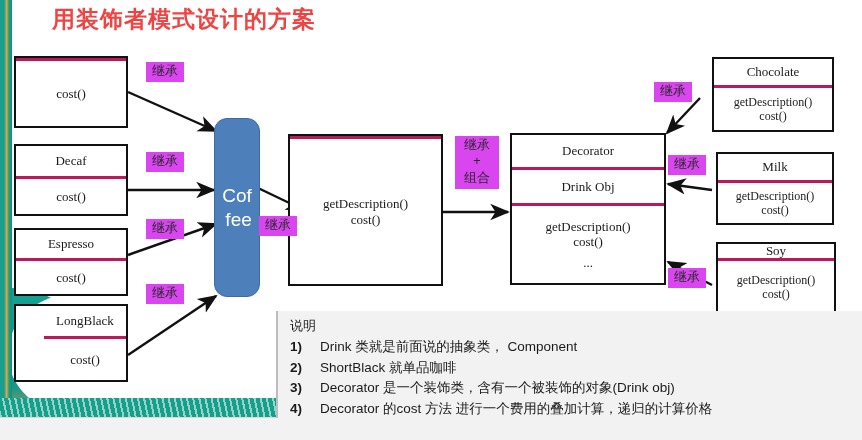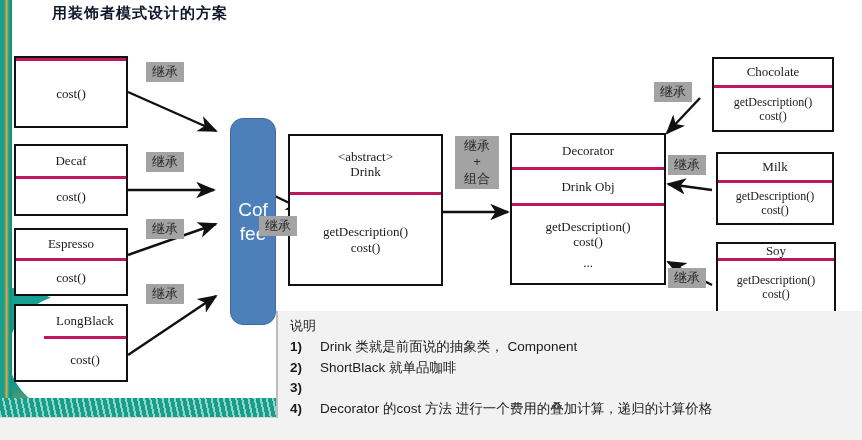--- a/index.html
+++ b/index.html
@@ -34,21 +34,21 @@
   }
   .page-bottom-strip{
     position:absolute;left:0;bottom:0;width:862px;height:22px;background:#f2f2f2;
     border-top:1px solid #d9d9d9;
   }
 
   
   .title{
     position:absolute;left:52px;top:4px;
     font-family:"Liberation Sans", sans-serif;
-    font-weight:bold;font-size:15px;color:#0f172a;letter-spacing:1px;
+    font-weight:bold;font-size:23px;color:#ef4444;letter-spacing:1px;
     white-space:nowrap;
   }
 
   
   .uml{
     position:absolute;box-sizing:border-box;
     border:2px solid #111;background:#fff;
     display:flex;flex-direction:column;
   }
   .uml .row{
@@ -70,22 +70,22 @@
     background:#4d7fba;border:1px solid #3c6ba4;border-radius:13px;
     color:#ffffff;
     font-family:"Liberation Sans", sans-serif;
     font-size:19px;line-height:1.25;
     display:flex;align-items:center;justify-content:center;text-align:center;
   }
 
   
   .rel{
     position:absolute;box-sizing:border-box;
-    background:#a3a3a3;color:#2b2b2b;
-    font-family:Liberation Sans, sans-serif;
+    background:#d946ef;color:#2b2b2b;
+    font-family:Liberation Mono, monospace;
     font-size:13px;line-height:1.25;
     padding:2px 6px;text-align:center;white-space:pre-line;
   }
 
   
   .note{
     position:absolute;box-sizing:border-box;
     background:#f2f2f2;border-left:2px solid #bdbdbd;
     padding:6px 10px 8px 12px;
   }
@@ -156,29 +156,25 @@
   <div class="uml" style="left:14px;top:228px;width:114px;height:68px;">
     <div class="row name" style="height:28px;">Espresso</div>
     <div class="row member divider" style="flex:1;">cost()</div>
   </div>
 
   <div class="uml" style="left:14px;top:304px;width:114px;height:78px;padding-left:28px;">
     <div class="row name" style="height:30px;">LongBlack</div>
     <div class="row member divider" style="flex:1;">cost()</div>
   </div>
 
-  <div class="coffee" style="left:230px;top:118px;width:46px;height:207px;">
+  <div class="coffee" style="left:214px;top:118px;width:46px;height:179px;text-align:right;">
     <div><span>Cof</span><br><span>fee</span></div>
   </div>
 
   <div class="uml" style="left:288px;top:134px;width:155px;height:152px;">
-    <div class="row" style="height:56px;">
-      <div class="name">&lt;abstract&gt;</div>
-      <div class="name">Drink</div>
-    </div>
     <div class="row divider" style="flex:1;">
       <div class="member">getDescription()</div>
       <div class="member">cost()</div>
     </div>
   </div>
 
   <div class="uml" style="left:510px;top:133px;width:156px;height:152px;">
     <div class="row name" style="height:32px;">Decorator</div>
     <div class="row member divider" style="height:36px;">Drink Obj</div>
     <div class="row divider" style="flex:1;">
@@ -230,20 +226,21 @@
       <li>
         <span class="idx">1)</span>
         <span>Drink 类就是前面说的抽象类， Component</span>
       </li>
       <li>
         <span class="idx">2)</span>
         <span>ShortBlack 就单品咖啡</span>
       </li>
       <li>
         <span class="idx">3)</span>
+        <span>Decorator 是一个装饰类，含有一个被装饰的对象(Drink obj)</span>
       </li>
       <li>
         <span class="idx">4)</span>
         <span>Decorator 的cost 方法 进行一个费用的叠加计算，递归的计算价格</span>
       </li>
     </ol>
   </div>
 
 </div>
 

